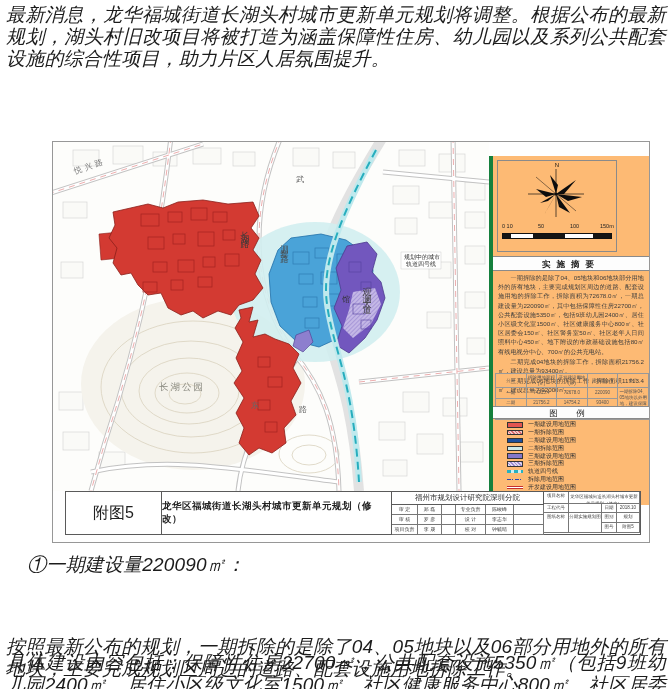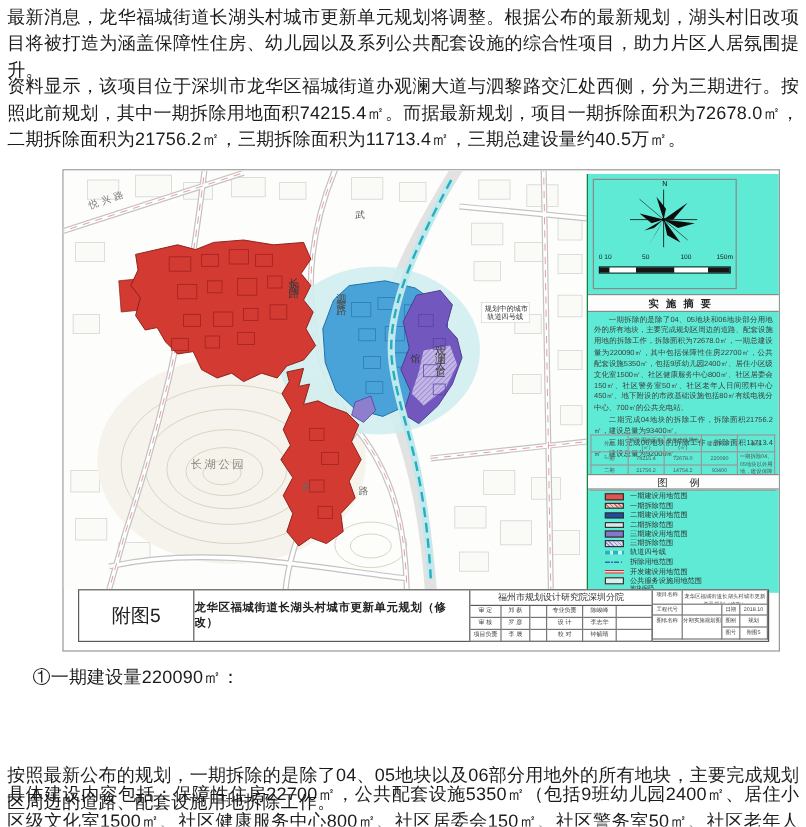--- a/index.html
+++ b/index.html
@@ -1,31 +1,31 @@
 <!DOCTYPE html>
 <html><head>
 <meta charset="utf-8">
 <style>
   html,body{margin:0;padding:0;background:#ffffff;}
   .page{position:relative;width:672px;height:689px;overflow:hidden;background:#fff;
         font-family:"Liberation Sans", sans-serif;color:#1c1c1c;}
-  .body-text{position:absolute;left:6px;width:660px;margin:0;font-size:15px;line-height:22px;
-        letter-spacing:0.2px;text-align:justify;}
+  .body-text{position:absolute;left:6px;width:660px;margin:0;font-size:19px;line-height:22px;
+        letter-spacing:0.2px;text-align:justify;font-style:italic;}
   .p1{top:4px;}
   .p2{top:62px;}
   .hd{top:554px;margin-left:21px;}
   .p3{top:596px;margin-top:40px;}
   .p4{top:652px;}
 
   
   .figure{position:absolute;left:52px;top:141px;width:598px;height:402px;background:#fefefe;
           border:1px solid #979797;box-sizing:border-box;}
   .map{position:absolute;left:0;top:0;}
-  .panel{position:absolute;left:436px;top:3px;width:160px;height:349px;border-left:1px solid #15803d;
-         box-sizing:border-box;background:#5eead4;}
+  .panel{position:absolute;left:436px;top:14px;width:160px;height:349px;border-left:4px solid #15803d;
+         box-sizing:border-box;background:#fdba74;}
   .compass-box{position:absolute;left:4px;top:4px;width:120px;height:92px;border:1px solid #8a8a8a;box-sizing:border-box;}
   .north{position:absolute;left:0;right:0;top:1px;text-align:center;font-size:6px;color:#111;}
   .rose{position:absolute;left:28px;top:6px;}
   .scale-labels{position:absolute;left:4px;top:62px;width:112px;height:8px;font-size:5.5px;color:#222;}
   .scale-labels span{position:absolute;top:0;}
   .sl0{left:0;} .sl1{left:36px;} .sl2{left:68px;} .sl3{left:98px;}
   .scale-bar{position:absolute;left:4px;top:72px;width:108px;height:4px;border:0.5px solid #111;display:flex;}
   .scale-bar i{display:block;height:100%;}
   .sb-b{background:#151515;} .sb-w{background:#fff;}
 
@@ -77,21 +77,20 @@
   .ti-name{grid-column:2/5;text-align:left;font-size:3.8px;line-height:4.5px;padding:1px;}
   .ti-sheet{grid-row:3/5;line-height:18px;}
   .ti-sheetv{grid-row:3/5;line-height:18px;font-size:5px;}
 </style>
 </head>
 <body>
 
 <div class="page">
 
   <p class="body-text p1">最新消息，龙华福城街道长湖头村城市更新单元规划将调整。根据公布的最新规划，湖头村旧改项目将被打造为涵盖保障性住房、幼儿园以及系列公共配套设施的综合性项目，助力片区人居氛围提升。</p>
-  <p class="body-text p2">资料显示，该项目位于深圳市龙华区福城街道办观澜大道与泗黎路交汇处西侧，分为三期进行。按照此前规划，其中一期拆除用地面积74215.4㎡。而据最新规划，项目一期拆除面积为72678.0㎡，二期拆除面积为21756.2㎡，三期拆除面积为11713.4㎡，三期总建设量约40.5万㎡。</p>
 
   <div class="figure">
 
     <svg class="map" width="436" height="349" viewBox="0 0 436 349">
       <defs>
         <pattern id="hatchP" width="3" height="3" patternTransform="rotate(45)" patternUnits="userSpaceOnUse">
           <rect width="3" height="3" fill="#cdc2ea"></rect>
             <line x1="0" y1="0" x2="0" y2="3" stroke="#8d7ccc" stroke-width="1"></line>
         </pattern>
       </defs>

